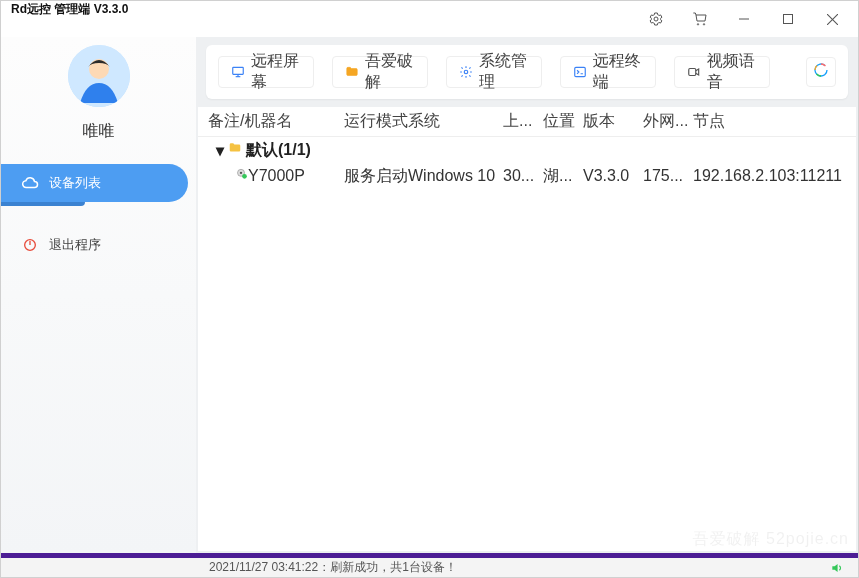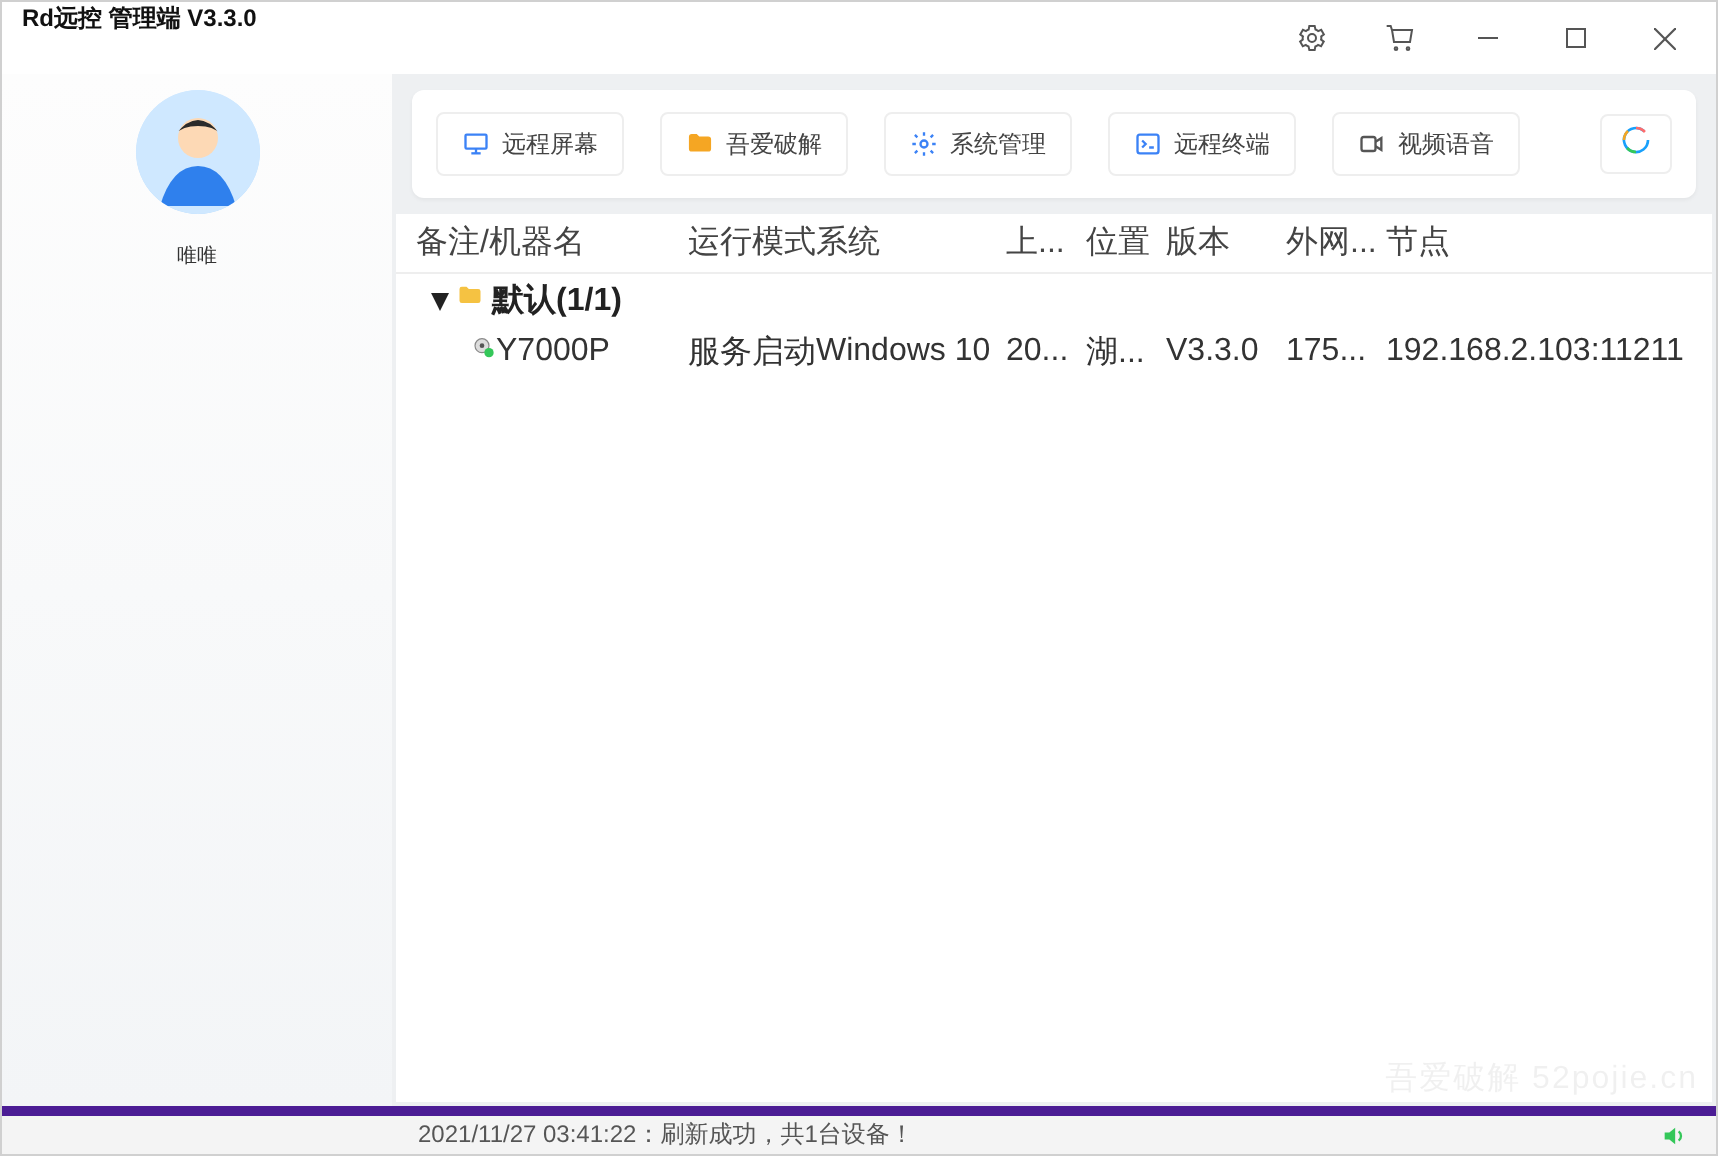--- a/index.html
+++ b/index.html
@@ -9,30 +9,30 @@
 .titlebar .title { font-size: 12px; font-weight: bold; color: #111; }
 .titlebar .spacer { flex: 1; }
 .titlebar .winbtn { width: 44px; height: 36px; display: flex; align-items: center; justify-content: center; cursor: pointer; }
 .titlebar .winbtn svg { stroke: #555; }
 .titlebar .winbtn.icon svg { width: 16px; height: 16px; }
 
 .main { display: flex; height: calc(100% - 36px - 24px); }
 
 .sidebar { width: 195px; background: linear-gradient(#fdfdfd,#f3f5f7); display: flex; flex-direction: column; align-items: center; padding-top: 8px; }
 .avatar { width: 62px; height: 62px; border-radius: 50%; background: linear-gradient(#d1e9ff,#b8ddff); display: flex; align-items: center; justify-content: center; overflow: hidden; }
-.username { margin-top: 14px; font-size: 10px; color: #333; }
+.username { margin-top: 14px; font-size: 16px; color: #333; }
 .nav { width: 100%; margin-top: 22px; }
 .nav-item { height: 38px; display: flex; align-items: center; padding-left: 20px; font-size: 13px; color: #444; cursor: pointer; gap: 10px; }
 .nav-item.active { background: #4d9df2; color: #fff; border-radius: 0 19px 19px 0; margin-right: 8px; position: relative; }
 .nav-item.active::after { content:""; position:absolute; left:0; bottom:-4px; width:45%; height:4px; background:#3b82d1; border-radius:0 0 8px 0; }
 .nav-item .nicon { width: 18px; height: 18px; display:flex; align-items:center; justify-content:center;}
 
 .content { flex: 1; display: flex; flex-direction: column; background: #eef0f2; }
 .toolbar { height: 54px; margin: 8px 10px; background: #fff; border-radius: 6px; display: flex; align-items: center; padding: 0 12px; gap: 18px; box-shadow:0 1px 2px rgba(0,0,0,.05);}
-.tbtn { height: 32px; padding: 0 12px; display: flex; align-items: center; gap: 6px; font-size: 12px; color: #444; background: #fff; border: 1px solid #eee; border-radius: 4px; cursor: pointer; }
+.tbtn { height: 32px; padding: 0 12px; display: flex; align-items: center; gap: 6px; font-size: 16px; color: #444; background: #fff; border: 1px solid #eee; border-radius: 4px; cursor: pointer; }
 .tbtn .ticon { width:14px;height:14px;display:flex;align-items:center;justify-content:center;}
 .toolbar .spacer { flex:1; }
 .refresh-btn { width:36px; height:30px; border:1px solid #eee; border-radius:4px; display:flex;align-items:center;justify-content:center;cursor:pointer;}
 
 .grid { flex:1; background:#fff; margin: 0 2px 2px 2px; font-size:16px; color:#333; overflow:auto;}
 .grid-header { display:flex; height:30px; align-items:center; border-bottom:1px solid #eee; padding-left:10px;}
 .grid-header div { color:#444; }
 .col-name{width:130px;} .col-mode{width:70px;text-align:right;} .col-sys{width:95px;} .col-up{width:40px;} .col-loc{width:40px;} .col-ver{width:60px;} .col-wan{width:50px;} .col-node{flex:1;}
 .group-row{display:flex;align-items:center;height:26px;padding-left:18px;gap:4px;color:#222;font-weight:bold;}
 .data-row{display:flex;align-items:center;height:26px;padding-left:10px;}
@@ -87,20 +87,40 @@
   <div class="sidebar">
     <div class="avatar">
       <svg width="62" height="62" viewBox="0 0 62 62">
           <circle cx="31" cy="31" r="31" fill="#cfe8ff"></circle>
           <circle cx="31" cy="24" r="10" fill="#fdd9b5"></circle>
           <path d="M20 22 q11 -14 22 0 q-3 -4 -11 -4 t-11 4" fill="#2b2b2b"></path>
           <path d="M12 58 q6 -20 19 -20 t19 20 z" fill="#2f80ed"></path>
         </svg>
     </div>
     <div class="username">唯唯</div>
+    <div class="nav">
+      <div class="nav-item active">
+        <span class="nicon">
+            <svg viewBox="0 0 24 24" width="18" height="18" fill="none" stroke="#fff" stroke-width="2">
+              <path d="M18 18a4 4 0 0 0 0-8 6 6 0 0 0-11.5-1A4.5 4.5 0 0 0 7 18z"></path>
+            </svg>
+          </span>
+        <span>设备列表</span>
+      </div>
+      <div style="height:24px"></div>
+      <div class="nav-item">
+        <span class="nicon">
+            <svg viewBox="0 0 24 24" width="16" height="16" fill="none" stroke="#e74c3c" stroke-width="2">
+              <circle cx="12" cy="12" r="8"></circle>
+              <line x1="12" y1="6" x2="12" y2="12"></line>
+            </svg>
+          </span>
+        <span>退出程序</span>
+      </div>
+    </div>
   </div>
 
   <div class="content">
     <div class="toolbar">
       <div class="tbtn">
         <span class="ticon">
             <svg viewBox="0 0 24 24" width="14" height="14" fill="none" stroke="#3b82f6" stroke-width="2">
               <rect x="3" y="4" width="18" height="12" rx="1"></rect>
               <line x1="8" y1="20" x2="16" y2="20"></line>
               <line x1="12" y1="16" x2="12" y2="20"></line>
@@ -176,21 +196,21 @@
         <div class="col-name">
           <span><svg width="14" height="14" viewBox="0 0 24 24">
                 <circle cx="12" cy="10" r="6" fill="#ddd" stroke="#888"></circle>
                 <circle cx="12" cy="10" r="2" fill="#555"></circle>
                 <circle cx="18" cy="16" r="4" fill="#34c759"></circle>
               </svg></span>
           <span>Y7000P</span>
         </div>
         <div class="col-mode">服务启动</div>
         <div class="col-sys">Windows 10</div>
-        <div class="col-up">20...</div>
+        <div class="col-up">30...</div>
         <div class="col-loc">湖...</div>
         <div class="col-ver">V3.3.0</div>
         <div class="col-wan">175...</div>
         <div class="col-node">192.168.2.103:11211</div>
       </div>
     </div>
   </div>
 </div>
 
 <div class="statusbar">

